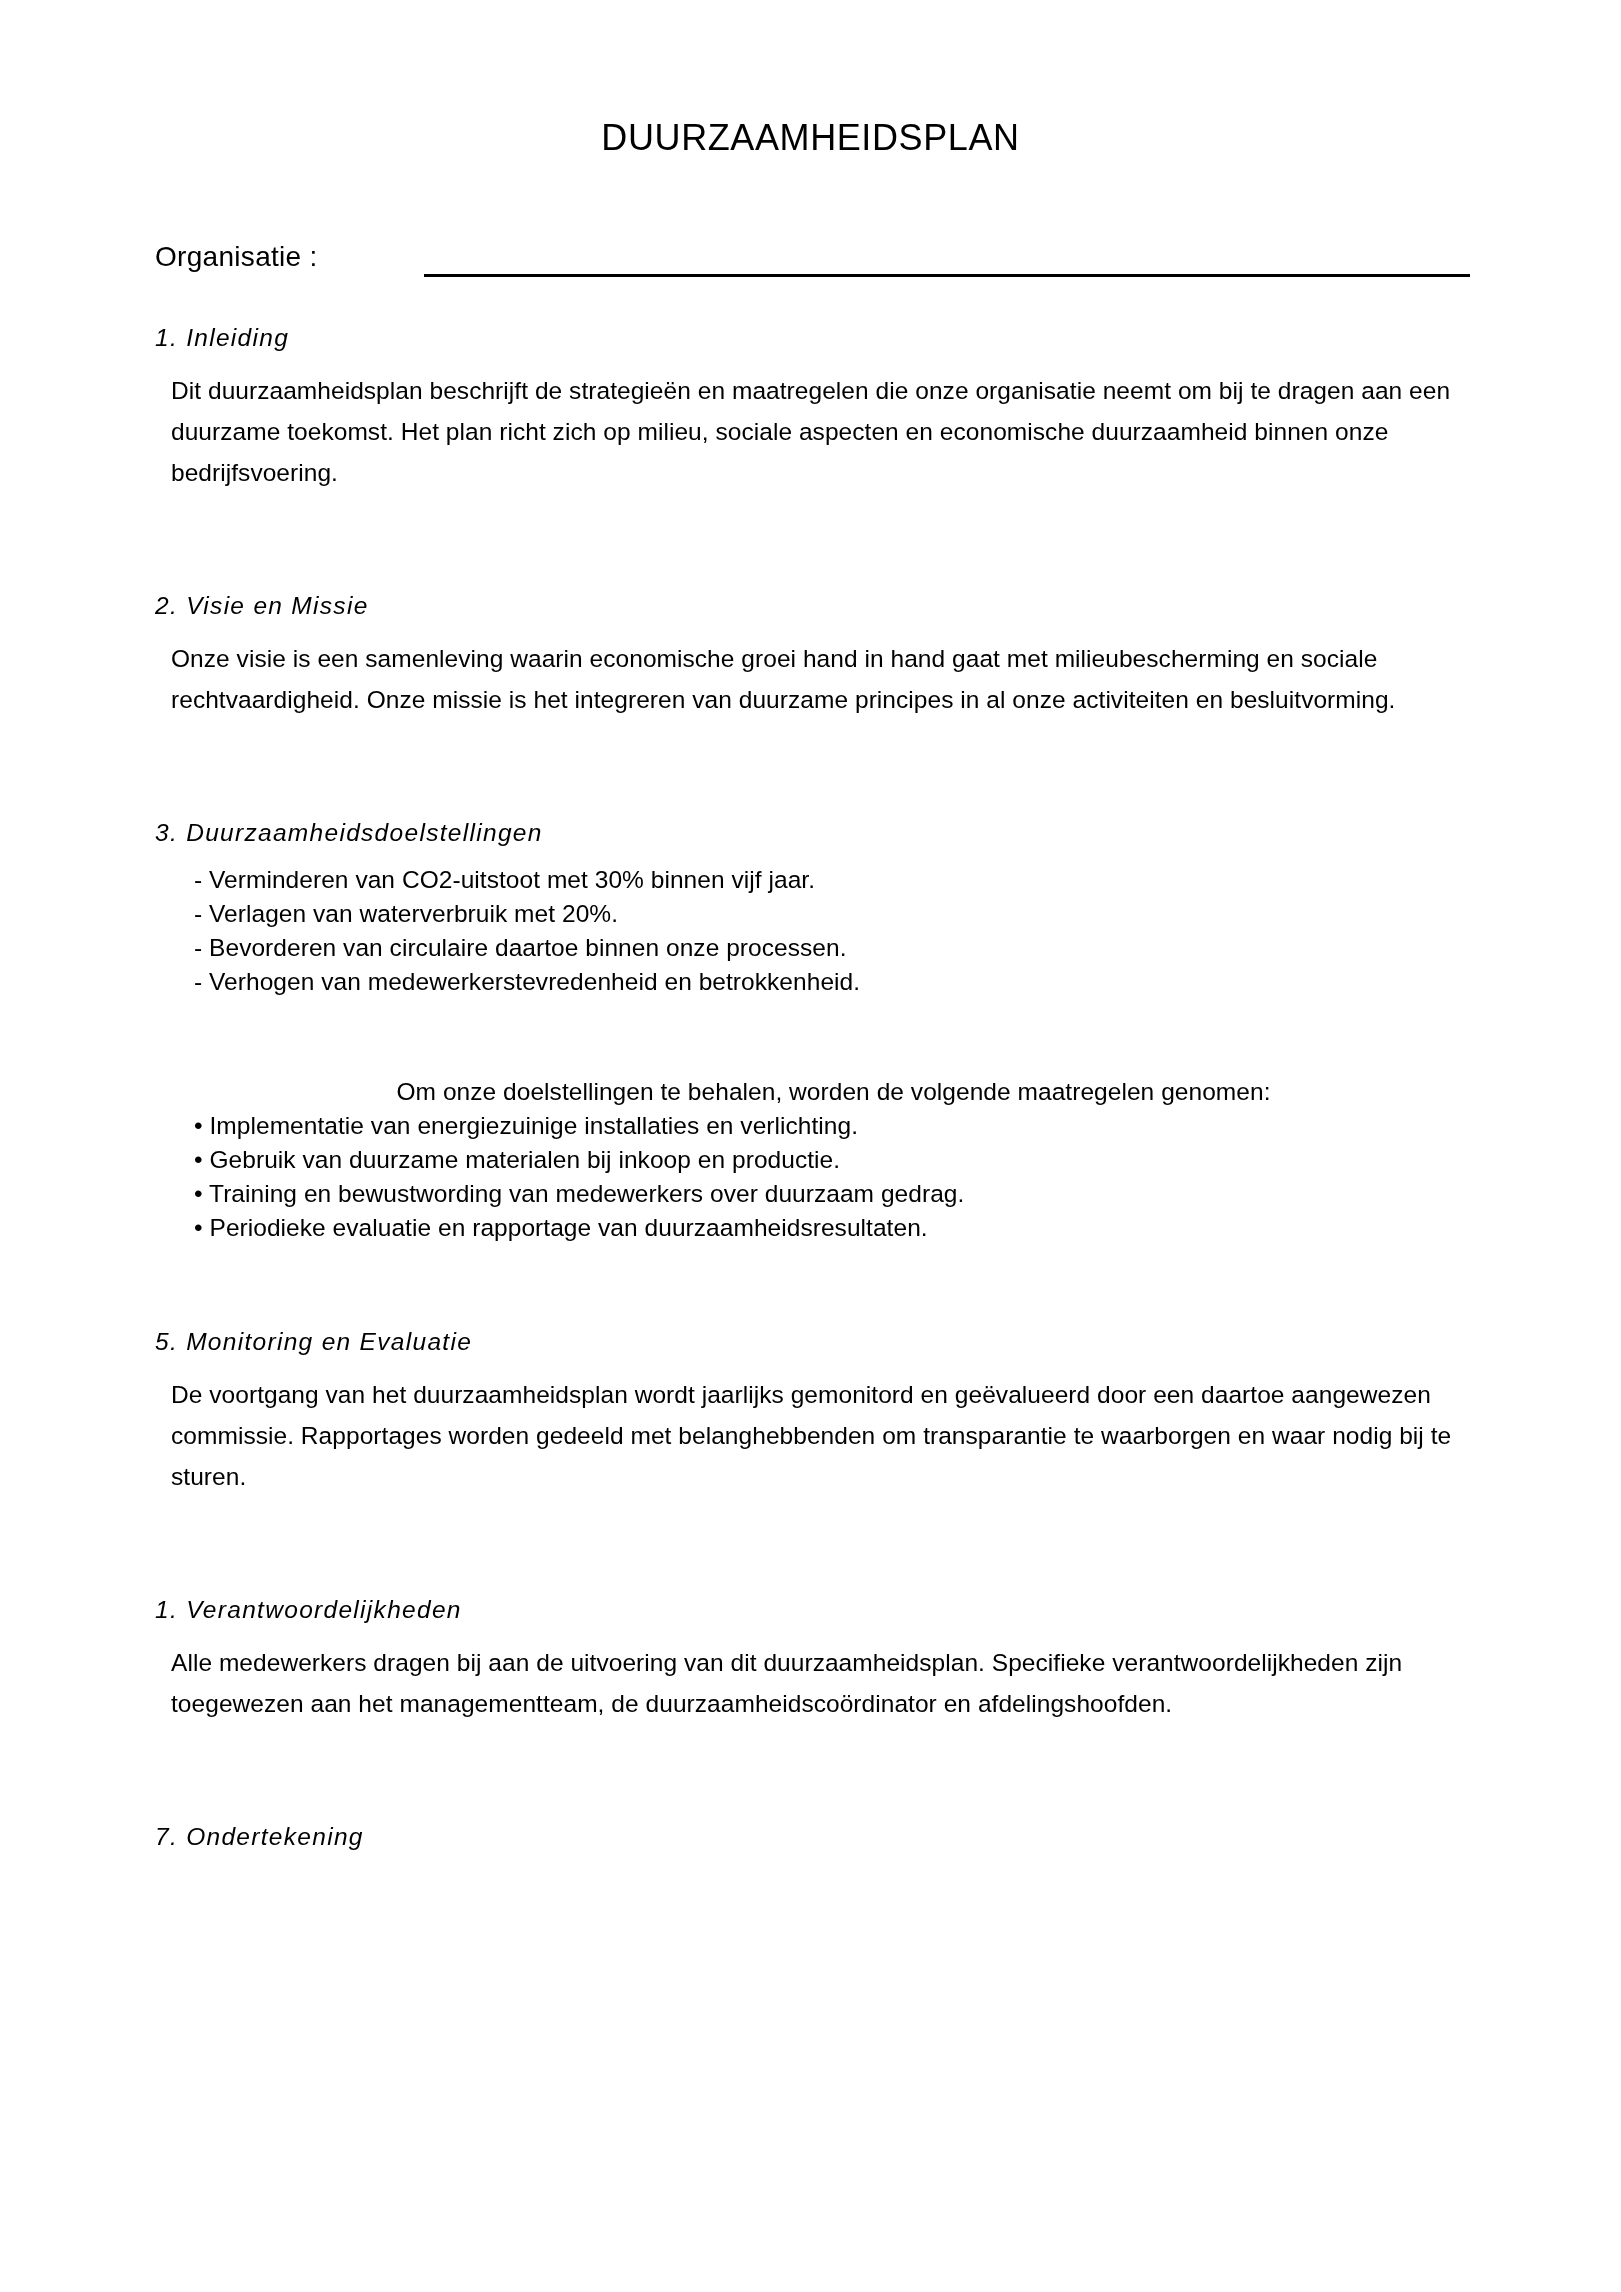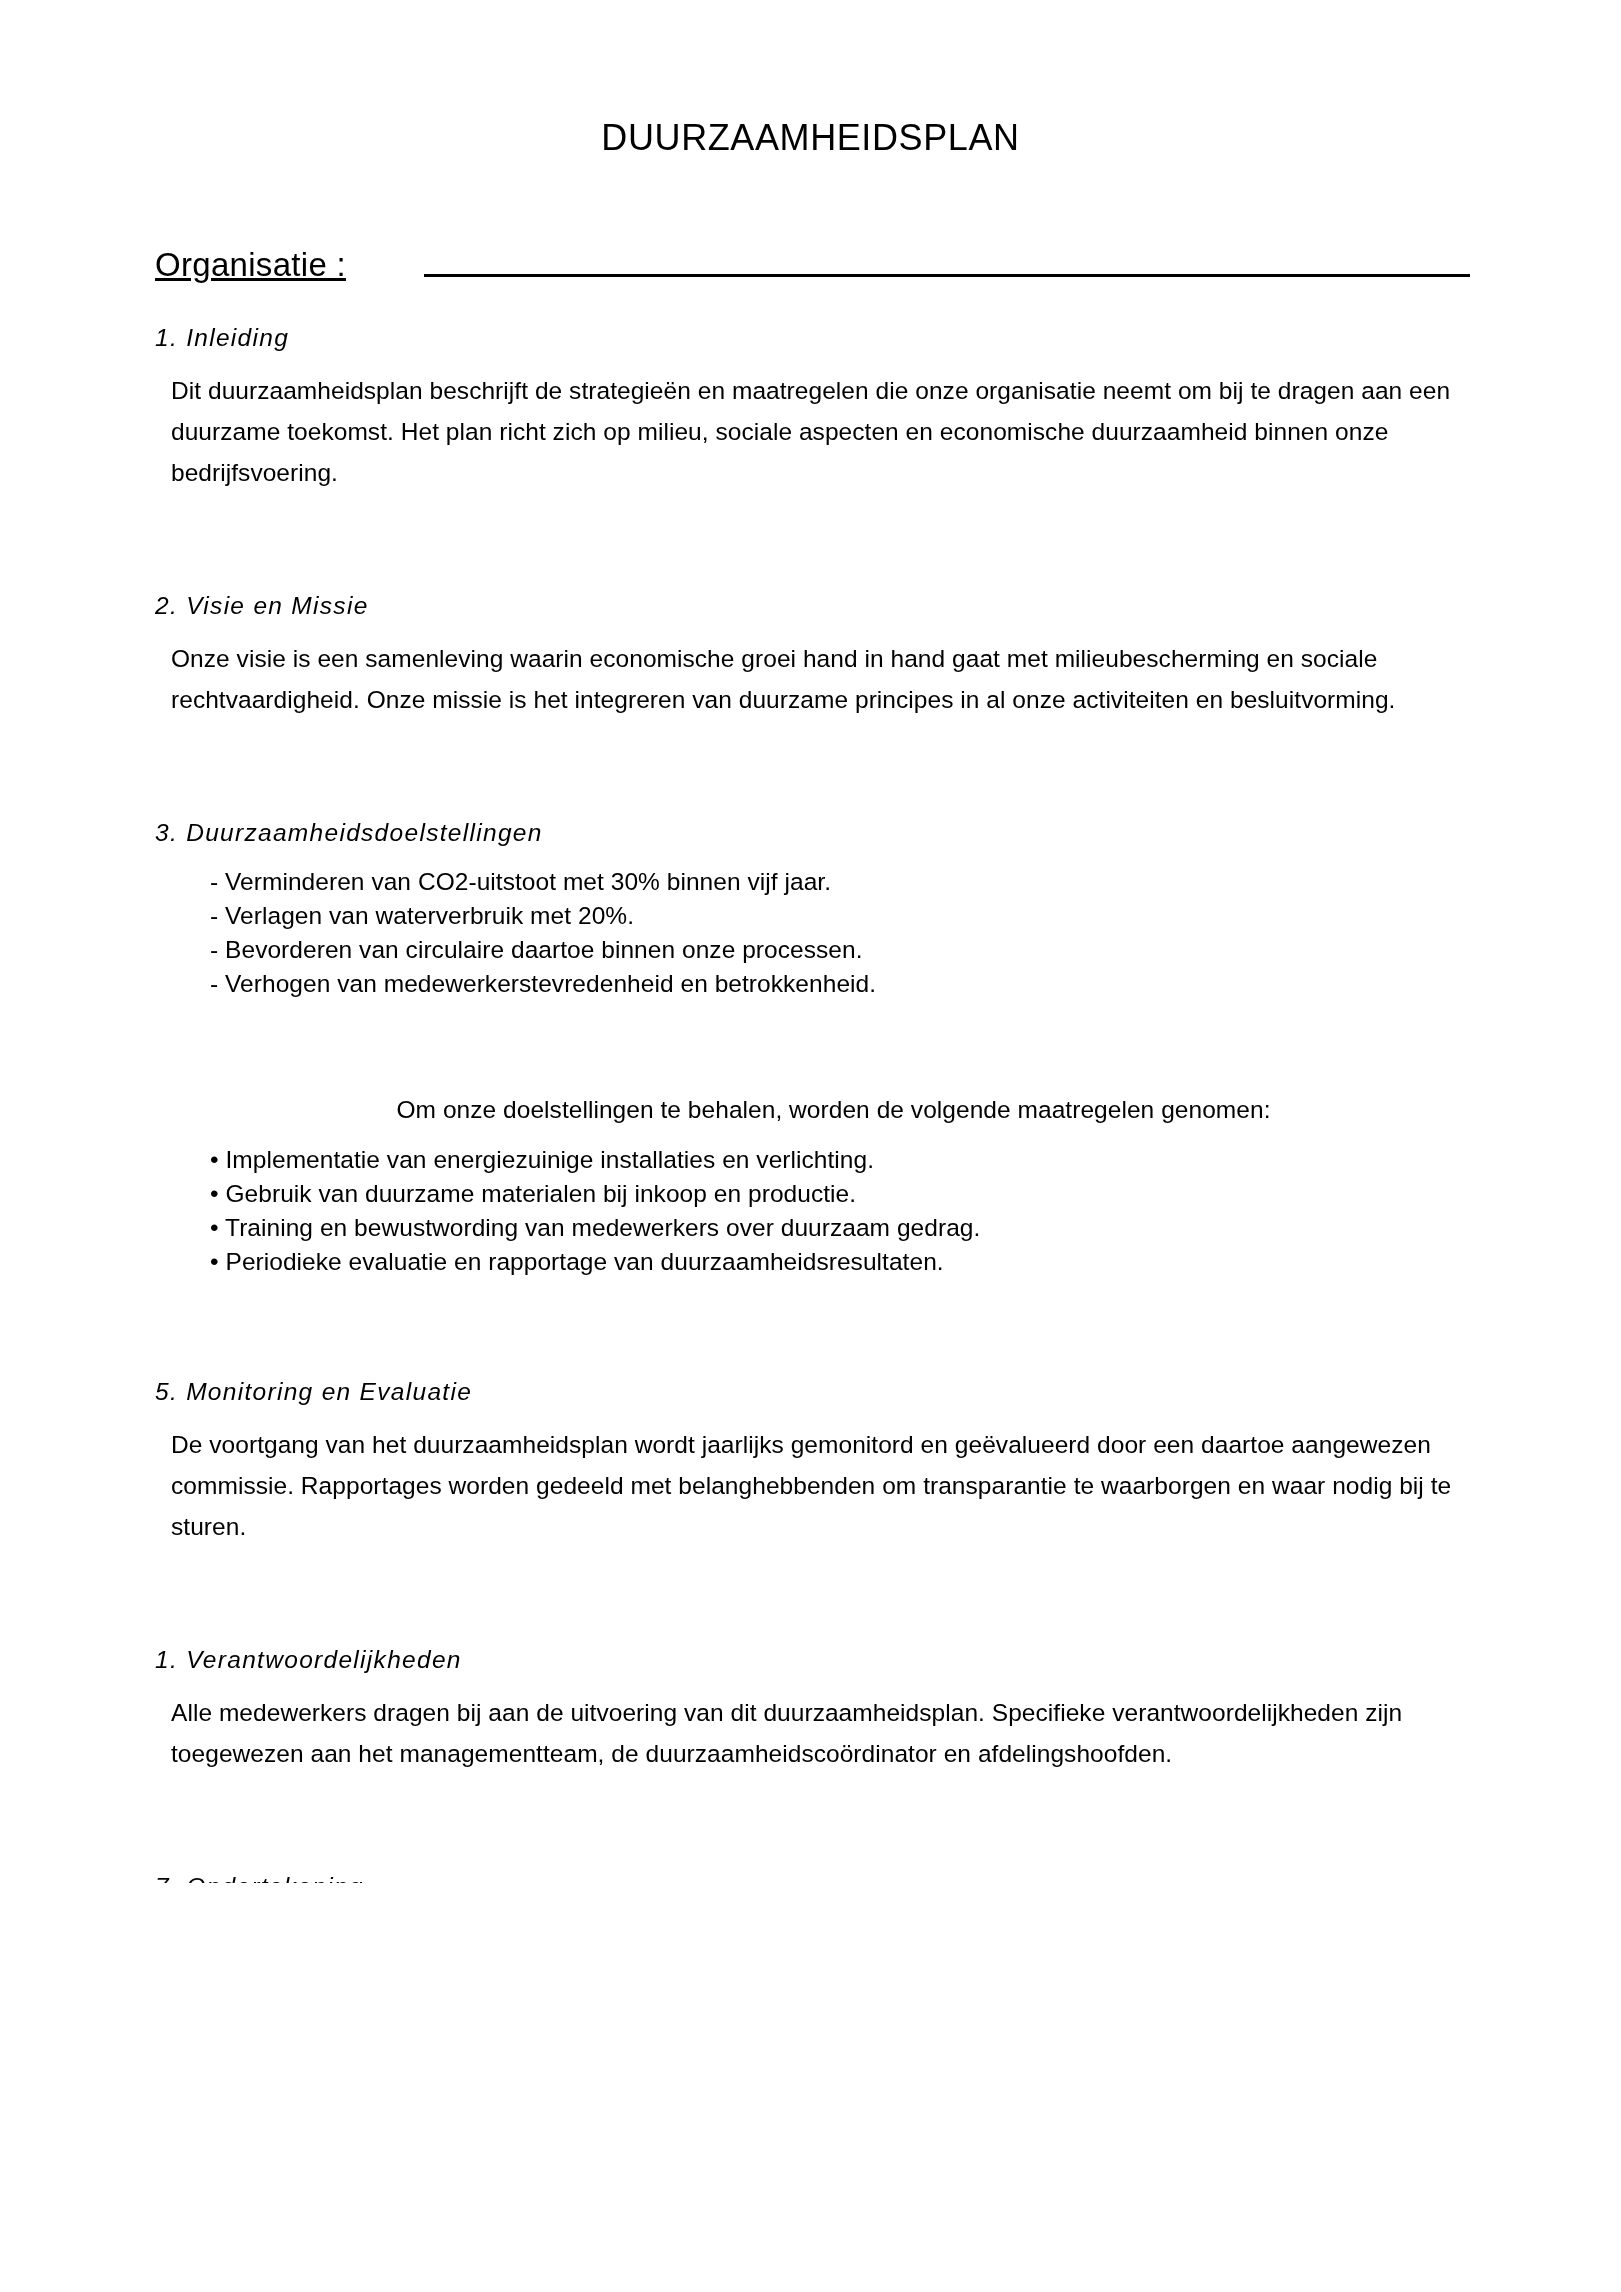--- a/index.html
+++ b/index.html
@@ -40,26 +40,25 @@
     position: absolute;
     left: 155px;
     top: 237px;
     width: 1323px;
     height: 39px;
   }
 
   .org-label {
     position: absolute;
     left: 0;
-    top: 12px;
-    font-size: 33px;
+    top: 4px;
+    font-size: 28px;
     line-height: 31px;
     letter-spacing: 0.3px;
     white-space: nowrap;
-    text-decoration: underline;
   }
 
   .org-line {
     position: absolute;
     left: 269px;
     top: 37px;
     width: 1046px;
     height: 0;
     border-bottom: 3.9px solid #000000;
   }
@@ -89,21 +88,21 @@
   .sec-body p {
     font-size: 24.5px;
     line-height: 41px;
     letter-spacing: 0.05px;
     margin: 16px;
     font-weight: 400;
   }
 
   .sec-list {
     list-style: none;
-    margin: 16px;
+    margin: 0;
     padding: 0 0 0 39px;
   }
 
   .sec-list li {
     font-size: 24.5px;
     line-height: 34px;
     letter-spacing: 0.05px;
     margin: 0;
     white-space: nowrap;
   }

